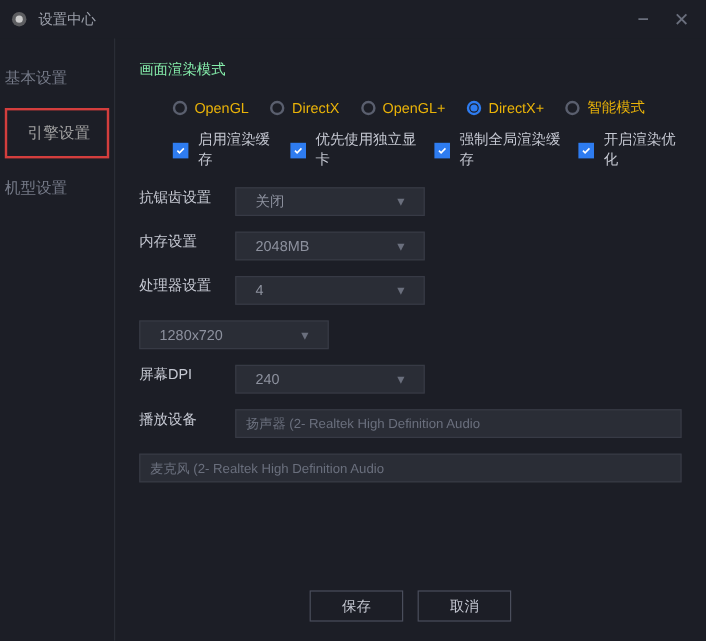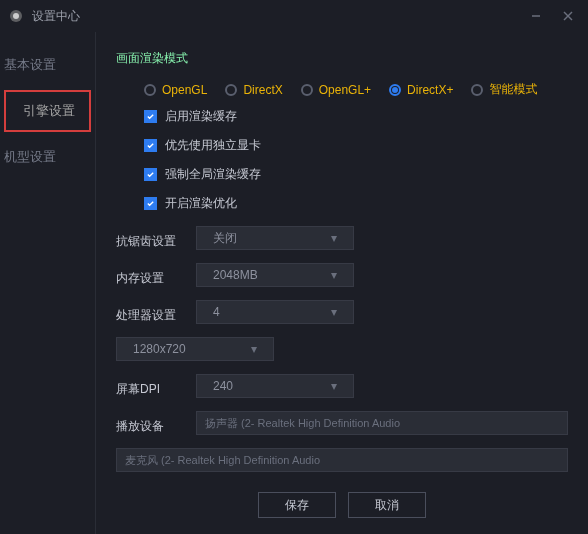--- a/index.html
+++ b/index.html
@@ -74,31 +74,31 @@
       border: 2px solid #5a5f6e;
       position: relative;
       flex-shrink: 0;
     }
     .radio-circle.checked { border-color: #2e7cf0; }
     .radio-circle.checked::after {
       content: ''; position: absolute; width: 6px; height: 6px;
       background: #2e7cf0; border-radius: 50%;
       top: 1px; left: 1px;
     }
-    .check-col { margin-left: 28px; display: flex; flex-direction: column; gap: 12px; margin-bottom: 14px; }
+    .check-col { margin-left: 28px; display: flex; gap: 12px; margin-bottom: 14px; }
     .check-opt { display: flex; align-items: center; gap: 8px; cursor: pointer; color: #c6c9d3;}
     .checkbox {
       width: 13px; height: 13px;
       background: #2e7cf0;
       display: flex; align-items: center; justify-content: center;
       flex-shrink: 0;
     }
     .checkbox svg { width: 9px; height: 9px; }
     .form-rows { display: flex; flex-direction: column; gap: 13px; }
-    .form-row { display: flex; align-items: flex-end; }
+    .form-row { display: flex; align-items: flex-start; }
     .form-label { width: 80px; color: #c6c9d3; font-size: 12px; }
     .dropdown {
       flex: 0 0 158px;
       height: 24px;
       background: #2a2d36;
       border: 1px solid #373a45;
       display: flex;
       align-items: center;
       padding: 0 16px;
       justify-content: space-between;

